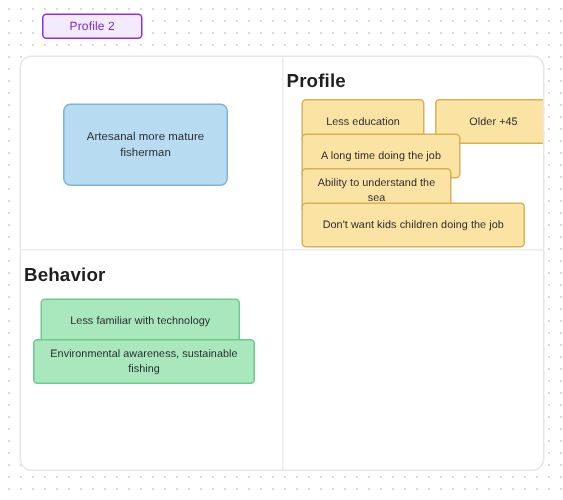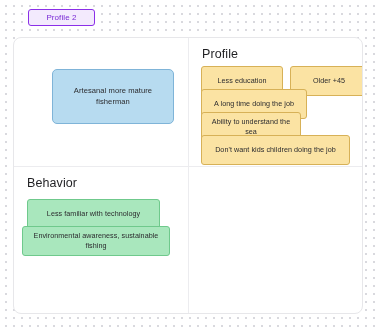--- a/index.html
+++ b/index.html
@@ -61,49 +61,50 @@
     position: relative;
     box-sizing: border-box;
     overflow: hidden;
   }
   .quad-tl { border-right: 1px solid #ececef; border-bottom: 1px solid #ececef; }
   .quad-tr { border-bottom: 1px solid #ececef; }
   .quad-bl { border-right: 1px solid #ececef; }
 
   .section-title {
     position: absolute;
-    left: 13px;
+    left: 2px;
     top: 10px;
     font-size: 12.5px;
     color: #1f1f22;
     line-height: 1;
     letter-spacing: 0.1px;
+    font-weight: bold;
   }
 
   
   .node {
     position: absolute;
     box-sizing: border-box;
     display: flex;
     align-items: center;
     justify-content: center;
     text-align: center;
     border-radius: 3px;
     font-size: 7.2px;
     line-height: 1.35;
     color: #2b2b2e;
     padding: 14px 5px;
     letter-spacing: 0.05px;
   }
 
   
   .node-persona {
-    left: 38px;
+    left: 28px;
     top: 31px;
-    width: 122px;
+    width: 110px;
     height: 55px;
     background: #b7dbf0;
     border: 1px solid #7fb4d8;
     border-radius: 5px;
     font-size: 7.6px;
   }
 
   
   .node-yellow {
     background: #fbe3a3;

